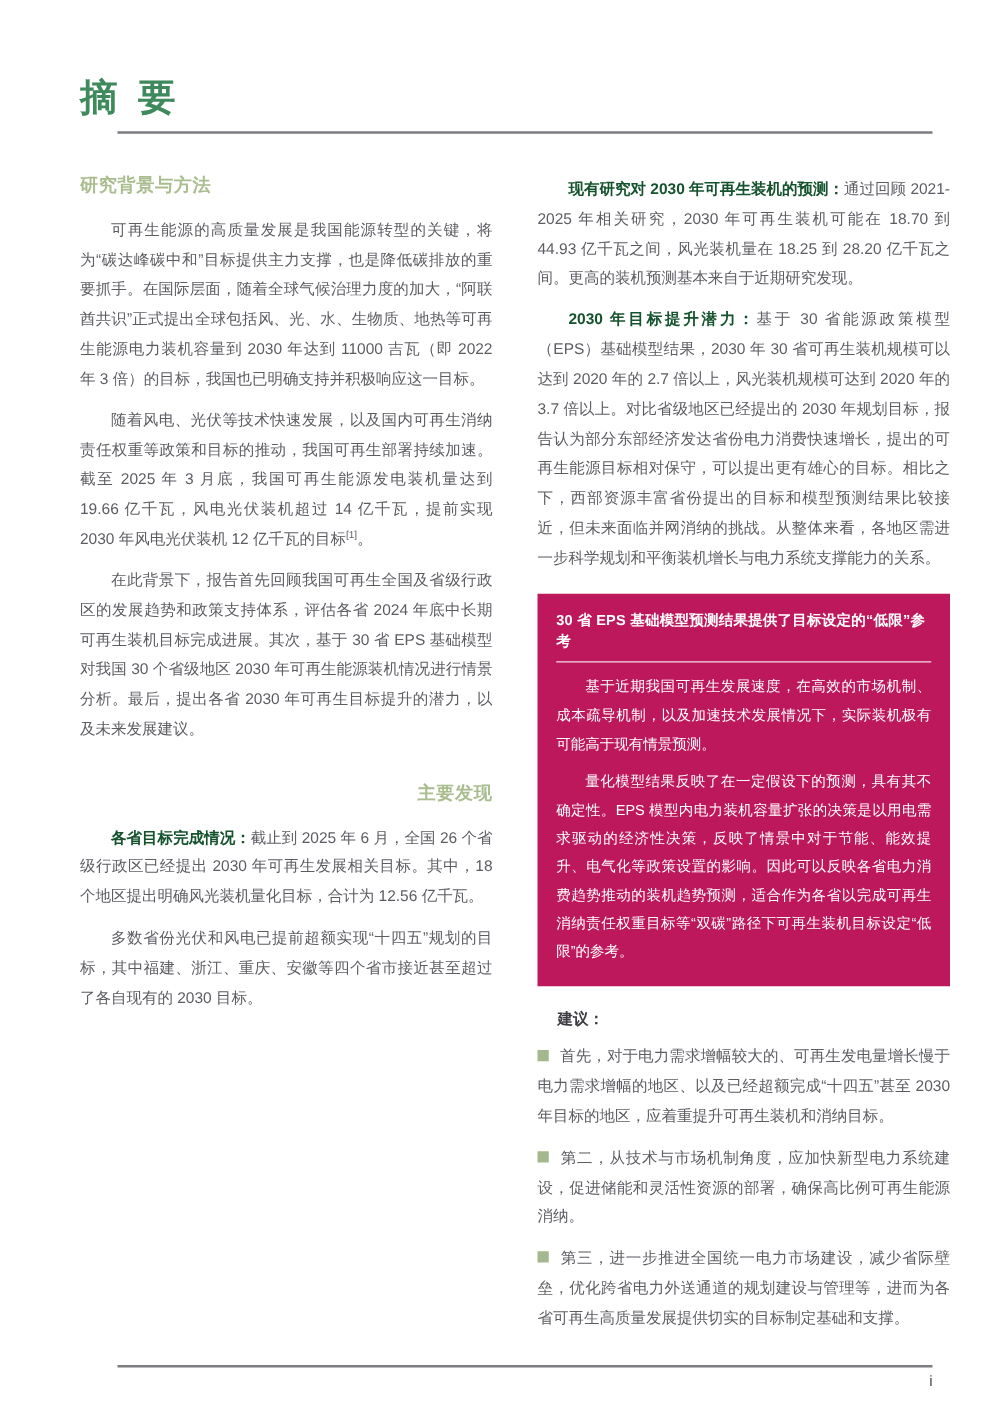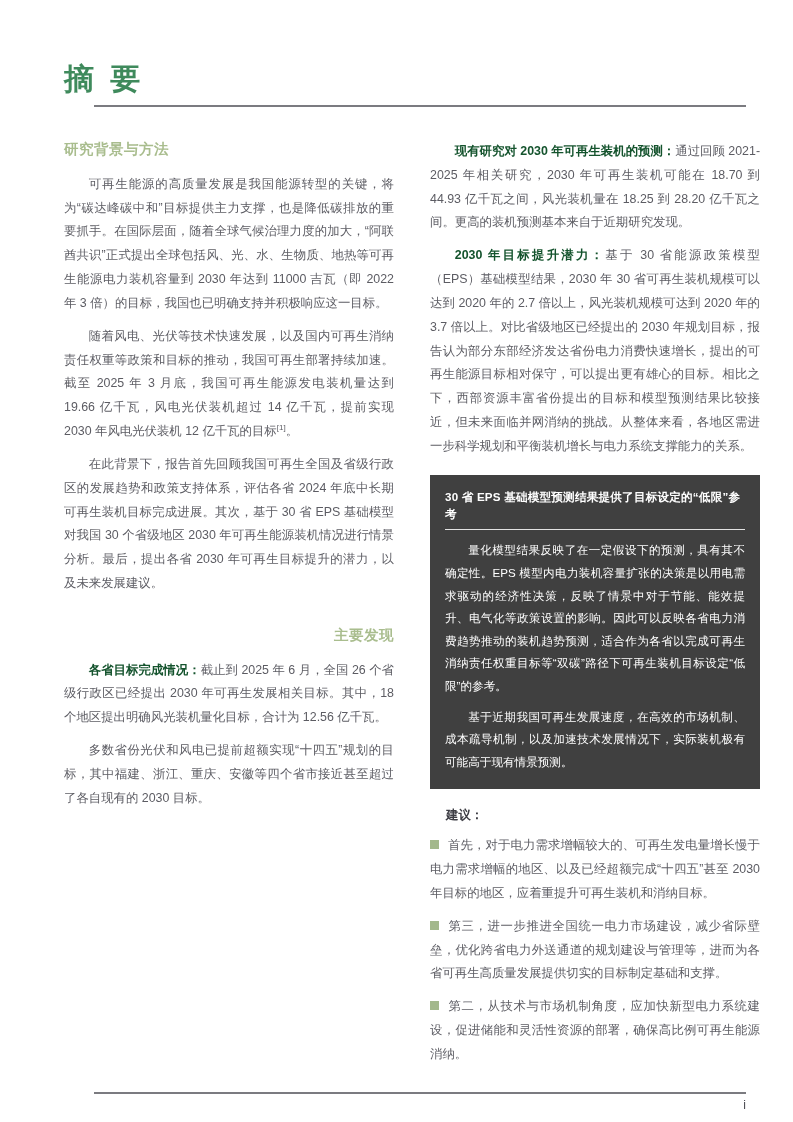--- a/index.html
+++ b/index.html
@@ -76,21 +76,21 @@
     text-align: justify;
     text-justify: inter-ideograph;
     text-indent: 2em;
     color: #5c5c63;
   }
   b.lead { font-weight: bold; color: #14532d; }
   sup.cite { font-size: 8px; vertical-align: super; }
 
   
   .callout {
-    background: #404040;
+    background: #be185d;
     margin: 16px 0 0 0;
     padding: 13px 15px 16px 15px;
     box-sizing: border-box;
     width: 330px;
   }
   .callout-title {
     color: #ffffff;
     font-size: 11.6px;
     font-weight: bold;
     line-height: 1.5;
@@ -190,36 +190,36 @@
 
     <div class="col col-right">
 
       <p class="body"><b class="lead">现有研究对 2030 年可再生装机的预测：</b><span>通过回顾 2021-2025 年相关研究，2030 年可再生装机可能在 18.70 到 44.93 亿千瓦之间，风光装机量在 18.25 到 28.20 亿千瓦之间。更高的装机预测基本来自于近期研究发现。</span></p>
 
       <p class="body"><b class="lead">2030 年目标提升潜力：</b><span>基于 30 省能源政策模型（EPS）基础模型结果，2030 年 30 省可再生装机规模可以达到 2020 年的 2.7 倍以上，风光装机规模可达到 2020 年的 3.7 倍以上。对比省级地区已经提出的 2030 年规划目标，报告认为部分东部经济发达省份电力消费快速增长，提出的可再生能源目标相对保守，可以提出更有雄心的目标。相比之下，西部资源丰富省份提出的目标和模型预测结果比较接近，但未来面临并网消纳的挑战。从整体来看，各地区需进一步科学规划和平衡装机增长与电力系统支撑能力的关系。</span></p>
 
       <div class="callout">
         <div class="callout-title">30 省 EPS 基础模型预测结果提供了目标设定的“低限”参考</div>
         <div class="callout-rule"></div>
+        <p>基于近期我国可再生发展速度，在高效的市场机制、成本疏导机制，以及加速技术发展情况下，实际装机极有可能高于现有情景预测。</p>
         <p>量化模型结果反映了在一定假设下的预测，具有其不确定性。EPS 模型内电力装机容量扩张的决策是以用电需求驱动的经济性决策，反映了情景中对于节能、能效提升、电气化等政策设置的影响。因此可以反映各省电力消费趋势推动的装机趋势预测，适合作为各省以完成可再生消纳责任权重目标等“双碳”路径下可再生装机目标设定“低限”的参考。</p>
-        <p>基于近期我国可再生发展速度，在高效的市场机制、成本疏导机制，以及加速技术发展情况下，实际装机极有可能高于现有情景预测。</p>
       </div>
 
       <div class="rec-head">建议：</div>
 
       <div class="rec-item">
         <span class="rec-bullet"></span><span>首先，对于电力需求增幅较大的、可再生发电量增长慢于电力需求增幅的地区、以及已经超额完成“十四五”甚至 2030 年目标的地区，应着重提升可再生装机和消纳目标。</span>
       </div>
 
       <div class="rec-item">
+        <span class="rec-bullet"></span><span>第二，从技术与市场机制角度，应加快新型电力系统建设，促进储能和灵活性资源的部署，确保高比例可再生能源消纳。</span>
+      </div>
+
+      <div class="rec-item">
         <span class="rec-bullet"></span><span>第三，进一步推进全国统一电力市场建设，减少省际壁垒，优化跨省电力外送通道的规划建设与管理等，进而为各省可再生高质量发展提供切实的目标制定基础和支撑。</span>
-      </div>
-
-      <div class="rec-item">
-        <span class="rec-bullet"></span><span>第二，从技术与市场机制角度，应加快新型电力系统建设，促进储能和灵活性资源的部署，确保高比例可再生能源消纳。</span>
       </div>
 
     </div>
   </div>
 
   <div class="footer-rule"></div>
   <div class="page-number">i</div>
 
 </div>
 

